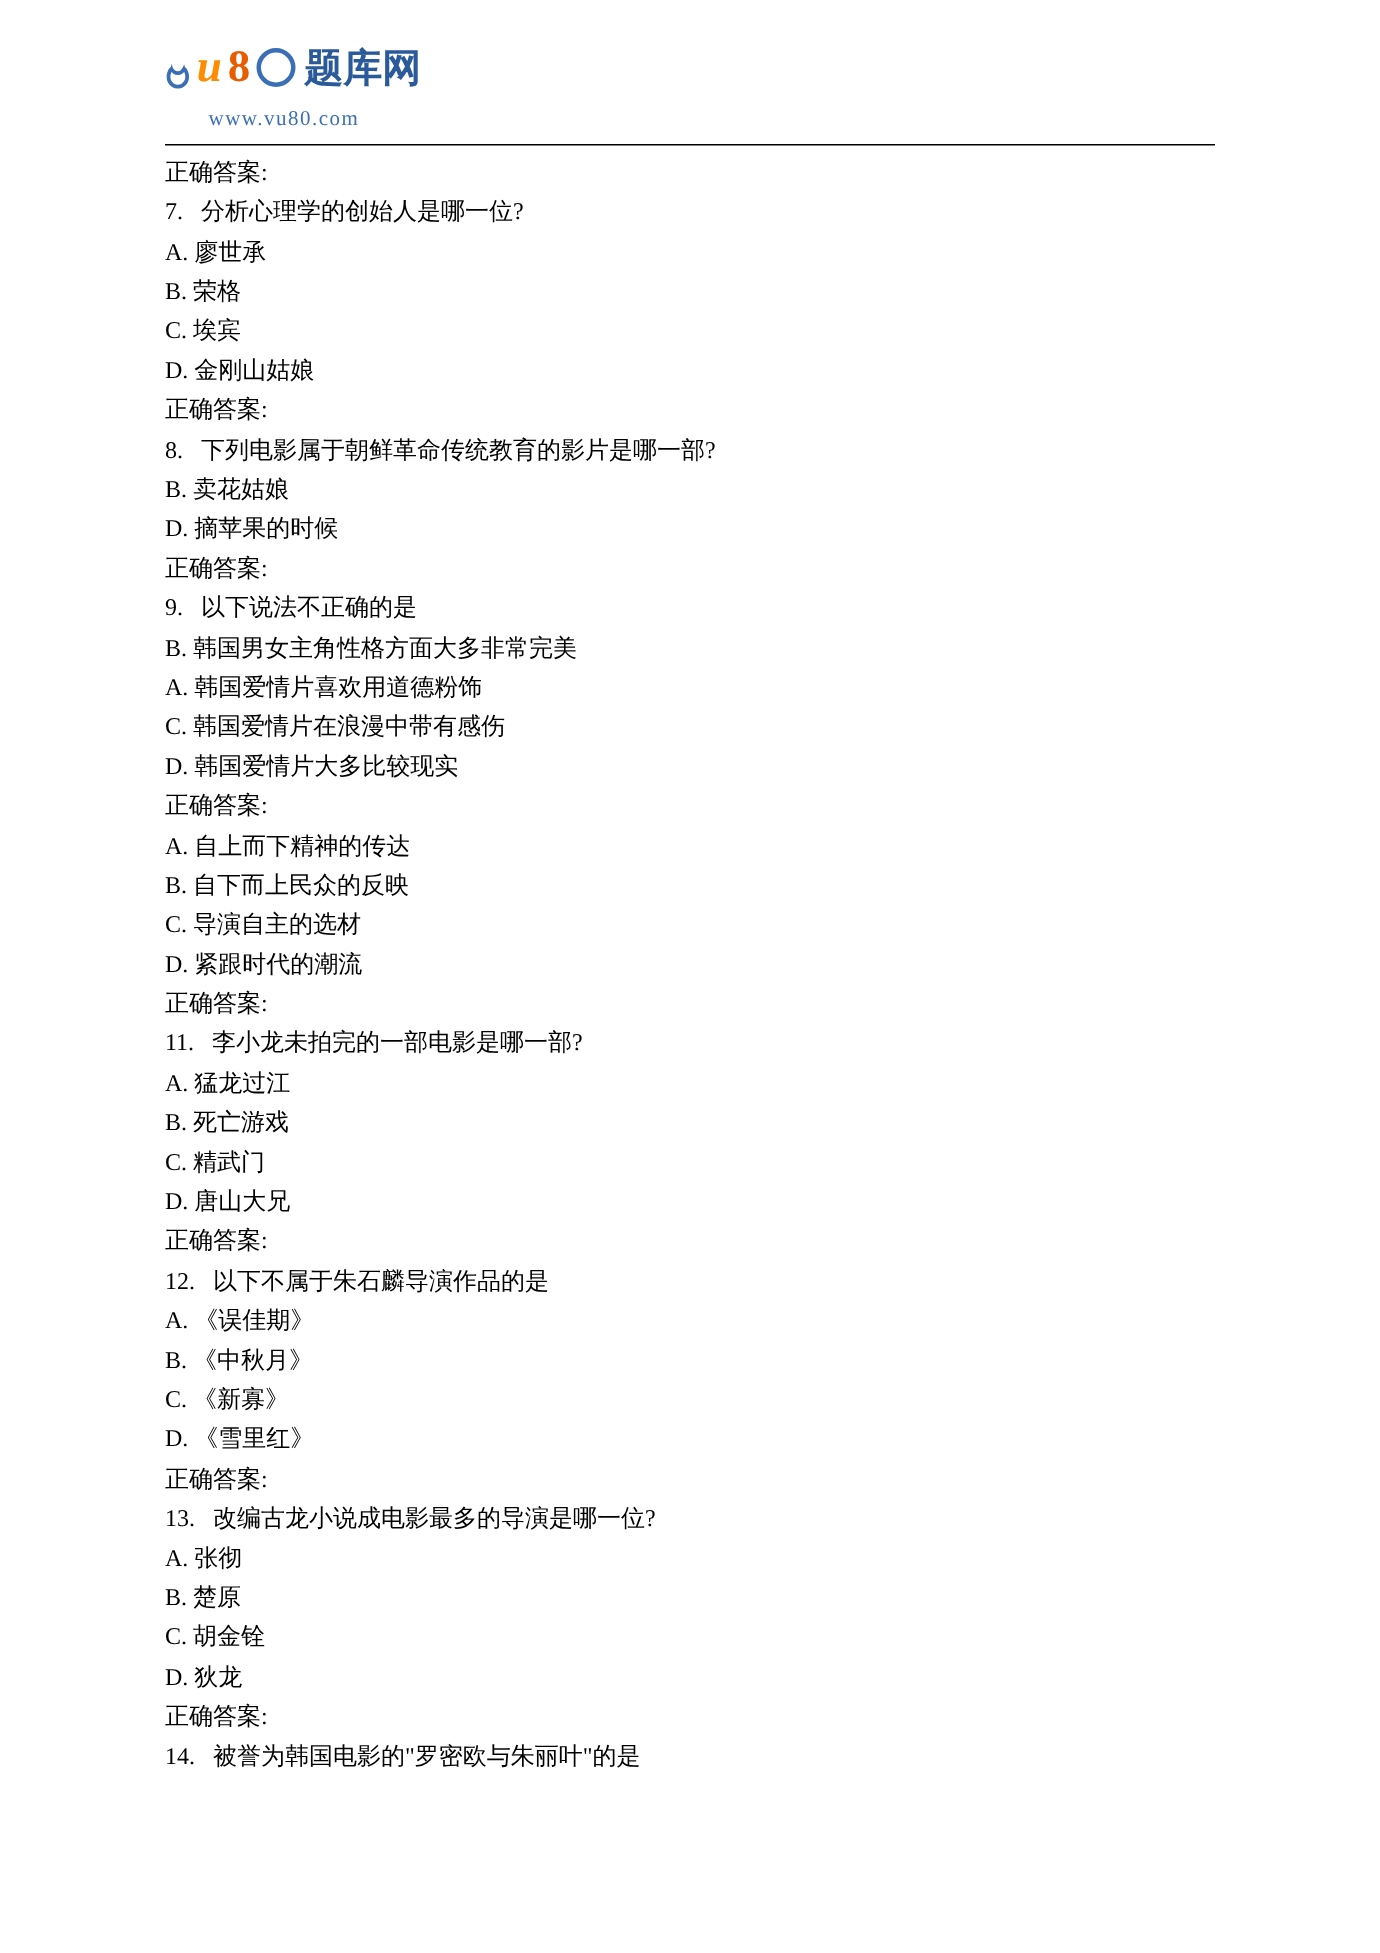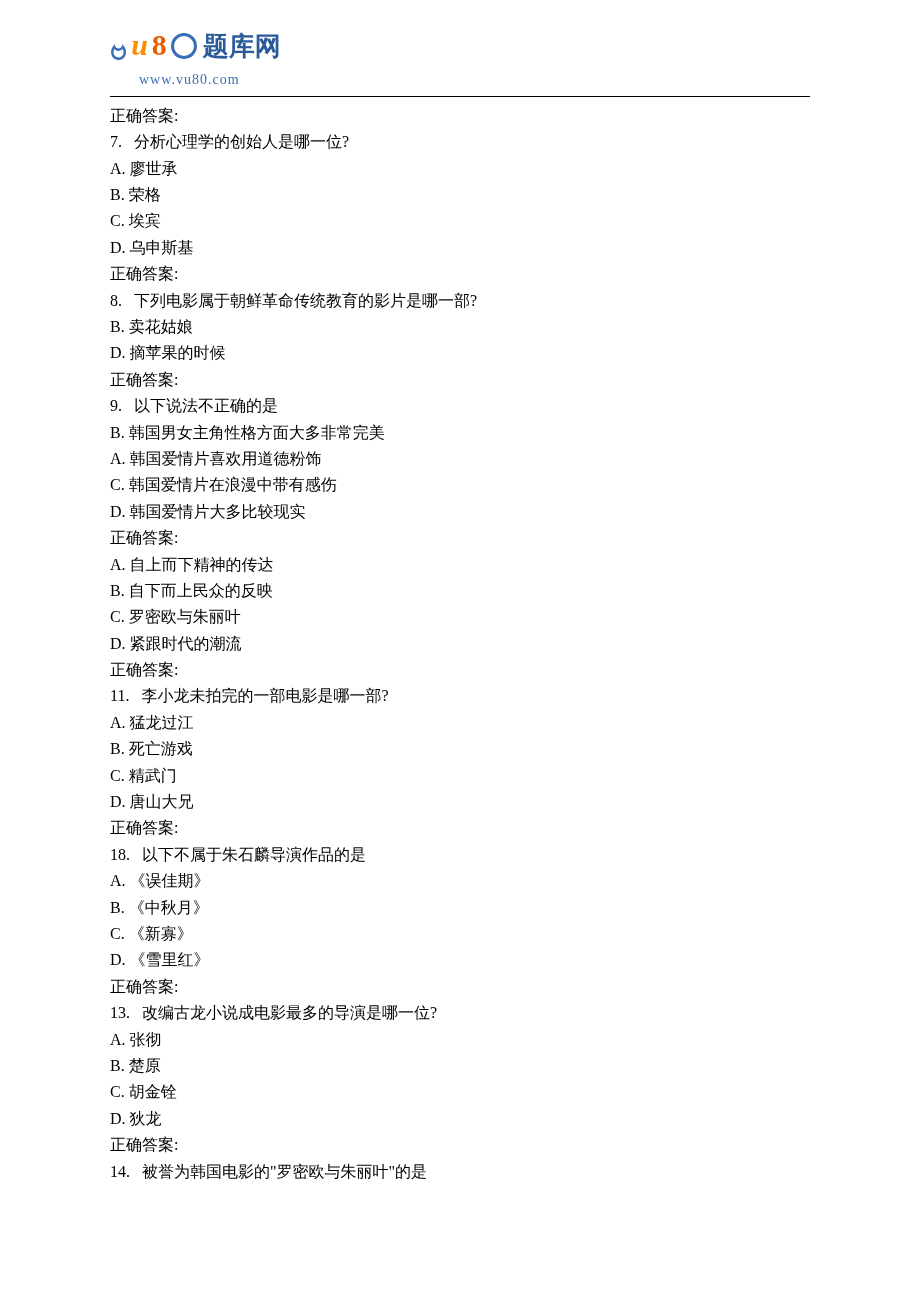--- a/index.html
+++ b/index.html
@@ -100,44 +100,44 @@
     </div>
   </div>
   <hr class="divider">
 
   <div id="content">
       <div class="line">正确答案:</div>
       <div class="q-line">7.   分析心理学的创始人是哪一位?</div>
       <div class="line">A. 廖世承</div>
       <div class="line">B. 荣格</div>
       <div class="line">C. 埃宾</div>
-      <div class="line">D. 乌申斯基</div>
+      <div class="line">D. 金刚山姑娘</div>
       <div class="line">正确答案:</div>
       <div class="q-line">8.   下列电影属于朝鲜革命传统教育的影片是哪一部?</div>
       <div class="line">B. 卖花姑娘</div>
       <div class="line">D. 摘苹果的时候</div>
       <div class="line">正确答案:</div>
       <div class="q-line">9.   以下说法不正确的是</div>
       <div class="line">B. 韩国男女主角性格方面大多非常完美</div>
       <div class="line">A. 韩国爱情片喜欢用道德粉饰</div>
       <div class="line">C. 韩国爱情片在浪漫中带有感伤</div>
       <div class="line">D. 韩国爱情片大多比较现实</div>
       <div class="line">正确答案:</div>
       <div class="line">A. 自上而下精神的传达</div>
       <div class="line">B. 自下而上民众的反映</div>
-      <div class="line">C. 罗密欧与朱丽叶</div>
+      <div class="line">C. 导演自主的选材</div>
       <div class="line">D. 紧跟时代的潮流</div>
       <div class="line">正确答案:</div>
       <div class="q-line">11.   李小龙未拍完的一部电影是哪一部?</div>
       <div class="line">A. 猛龙过江</div>
       <div class="line">B. 死亡游戏</div>
       <div class="line">C. 精武门</div>
       <div class="line">D. 唐山大兄</div>
       <div class="line">正确答案:</div>
-      <div class="q-line">18.   以下不属于朱石麟导演作品的是</div>
+      <div class="q-line">12.   以下不属于朱石麟导演作品的是</div>
       <div class="line">A. 《误佳期》</div>
       <div class="line">B. 《中秋月》</div>
       <div class="line">C. 《新寡》</div>
       <div class="line">D. 《雪里红》</div>
       <div class="line">正确答案:</div>
       <div class="q-line">13.   改编古龙小说成电影最多的导演是哪一位?</div>
       <div class="line">A. 张彻</div>
       <div class="line">B. 楚原</div>
       <div class="line">C. 胡金铨</div>
       <div class="line">D. 狄龙</div>

